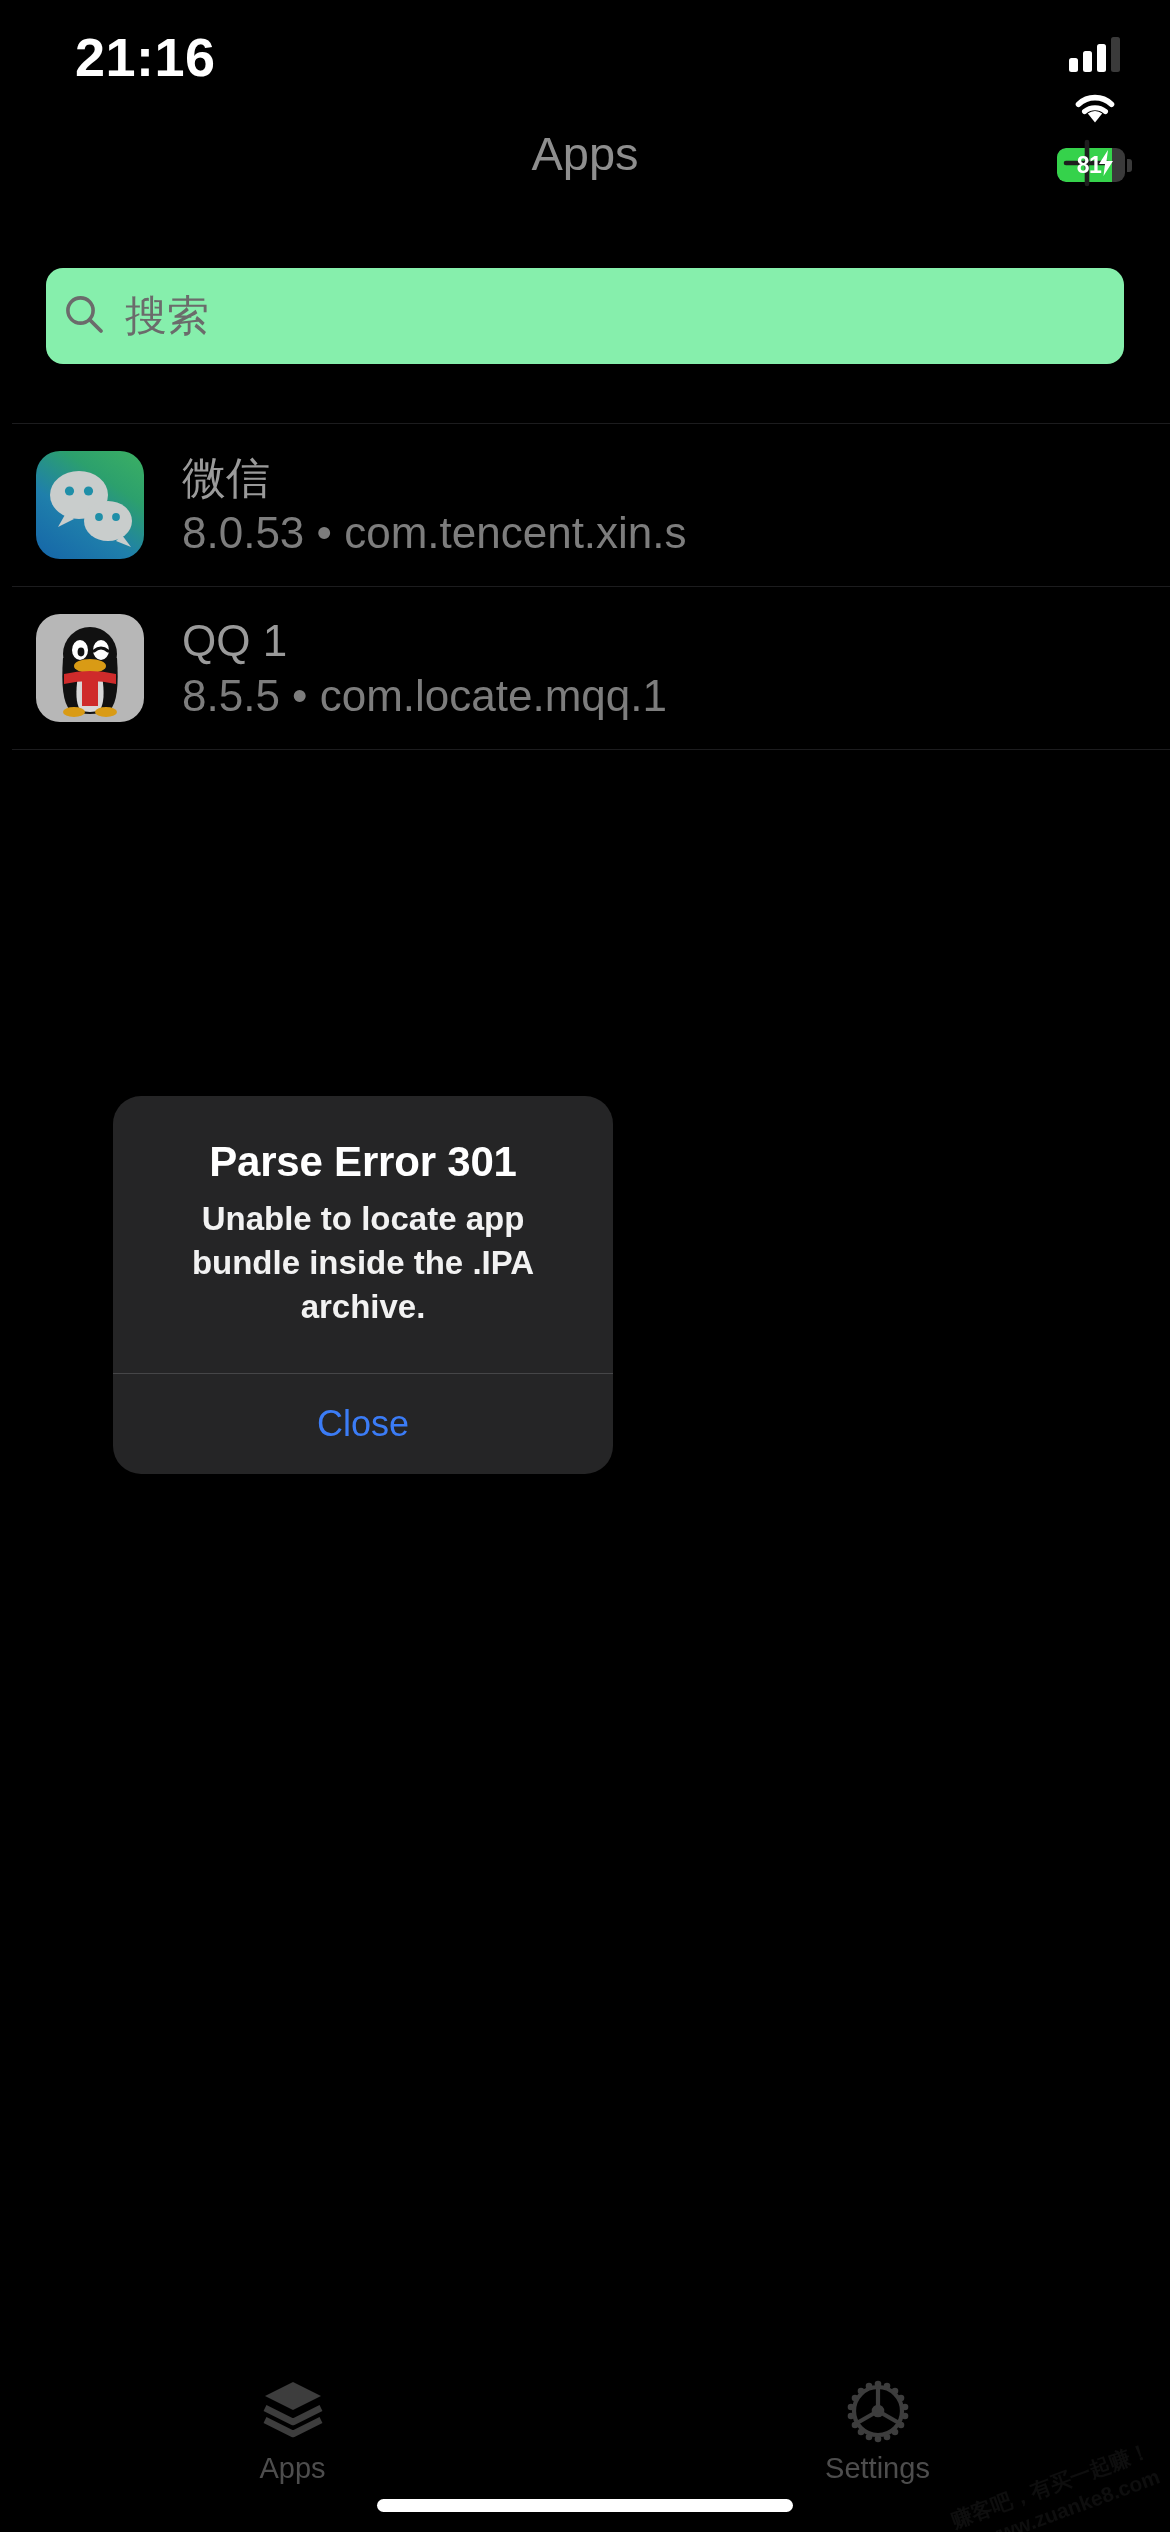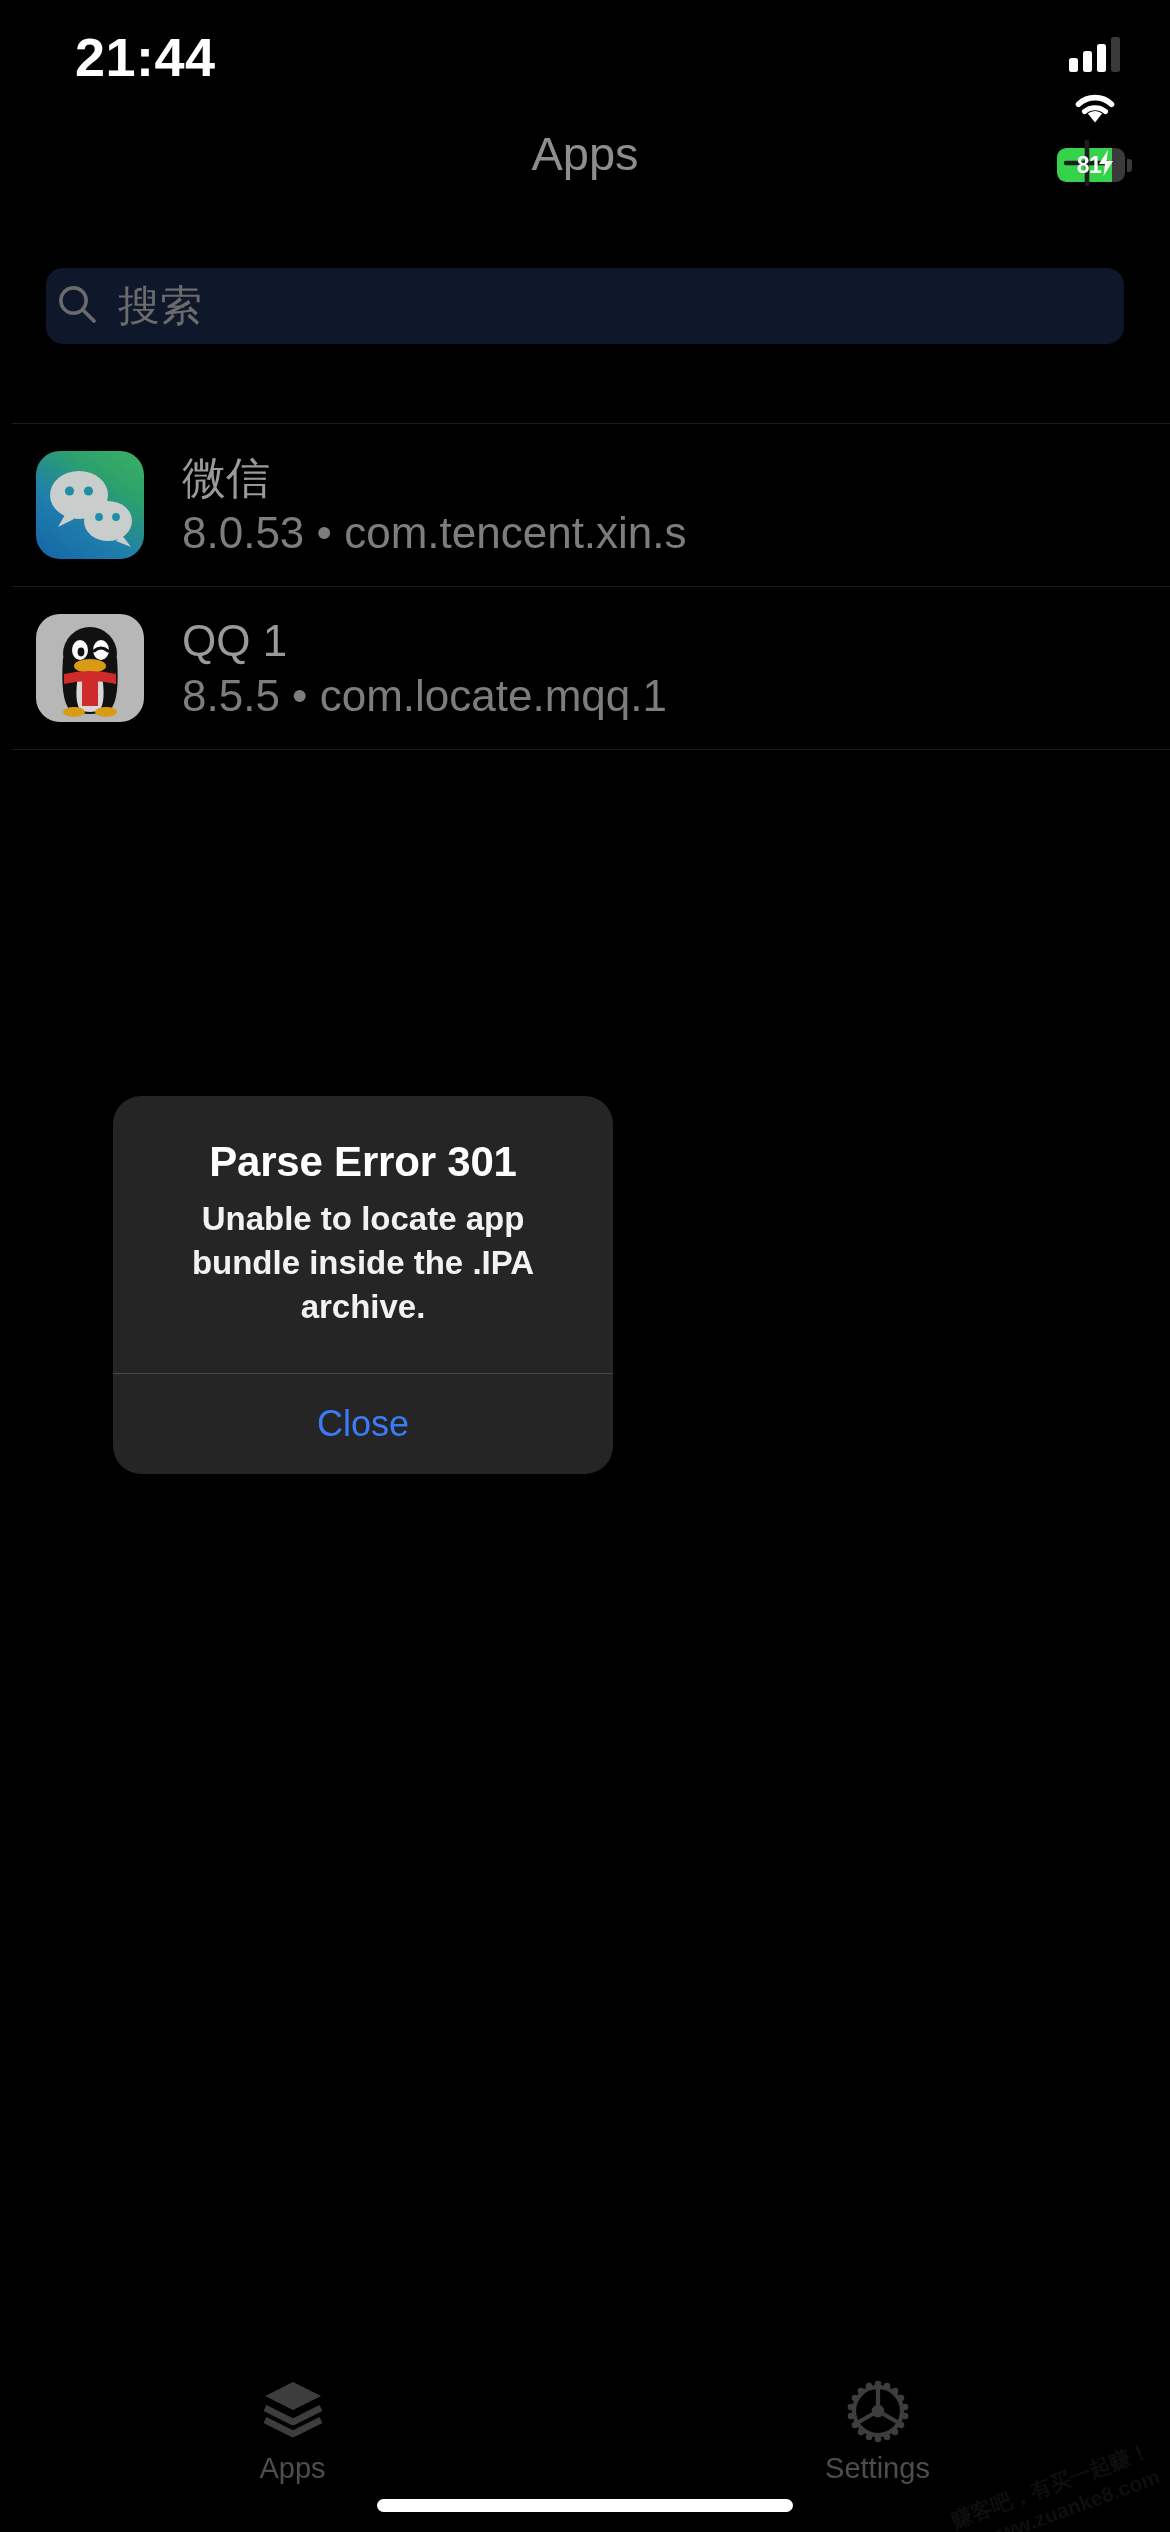--- a/index.html
+++ b/index.html
@@ -67,23 +67,23 @@
   }
   #add-button {
     position:absolute; right:54px; top:22px;
     width:58px; height:58px; cursor:pointer;
   }
 
   
   #search-wrap { position:absolute; top:220px; left:0; width:1170px; height:122px; }
   #search-field {
     position:absolute; left:46px; top:48px;
-    width:1078px; height:76px;
-    background:#0f172a; border-radius:17px;
-    display:flex; align-items:center; padding-left:10px; gap:20px;
+    width:1078px; height:96px;
+    background:#86efac; border-radius:17px;
+    display:flex; align-items:center; padding-left:17px; gap:20px;
     cursor:text;
   }
   #search-placeholder { font-size:42px; color:#6b6b6b; font-weight:400; }
 
   
   #app-list { position:absolute; top:423px; left:12px; width:1170px; }
   .sep { height:1px; background:#1c1c1e; width:100%; }
   .app-row {
     height:162px; display:flex; align-items:center;
     padding-left:24px; cursor:pointer; background:#000;
@@ -159,21 +159,21 @@
   #watermark div {
     color:#0e0e0e; font-size:21px; line-height:1.35; font-weight:700;
   }
 </style>
 </head>
 <body>
 
 <div id="screen">
 
   <div id="statusbar">
-    <div id="clock">21:44</div>
+    <div id="clock">21:16</div>
     <div id="status-right">
 
       <div class="bars">
         <div class="b b1"></div>
           <div class="b b2"></div>
           <div class="b b3"></div>
           <div class="b b4"></div>
       </div>
 
       <div class="wifi">

